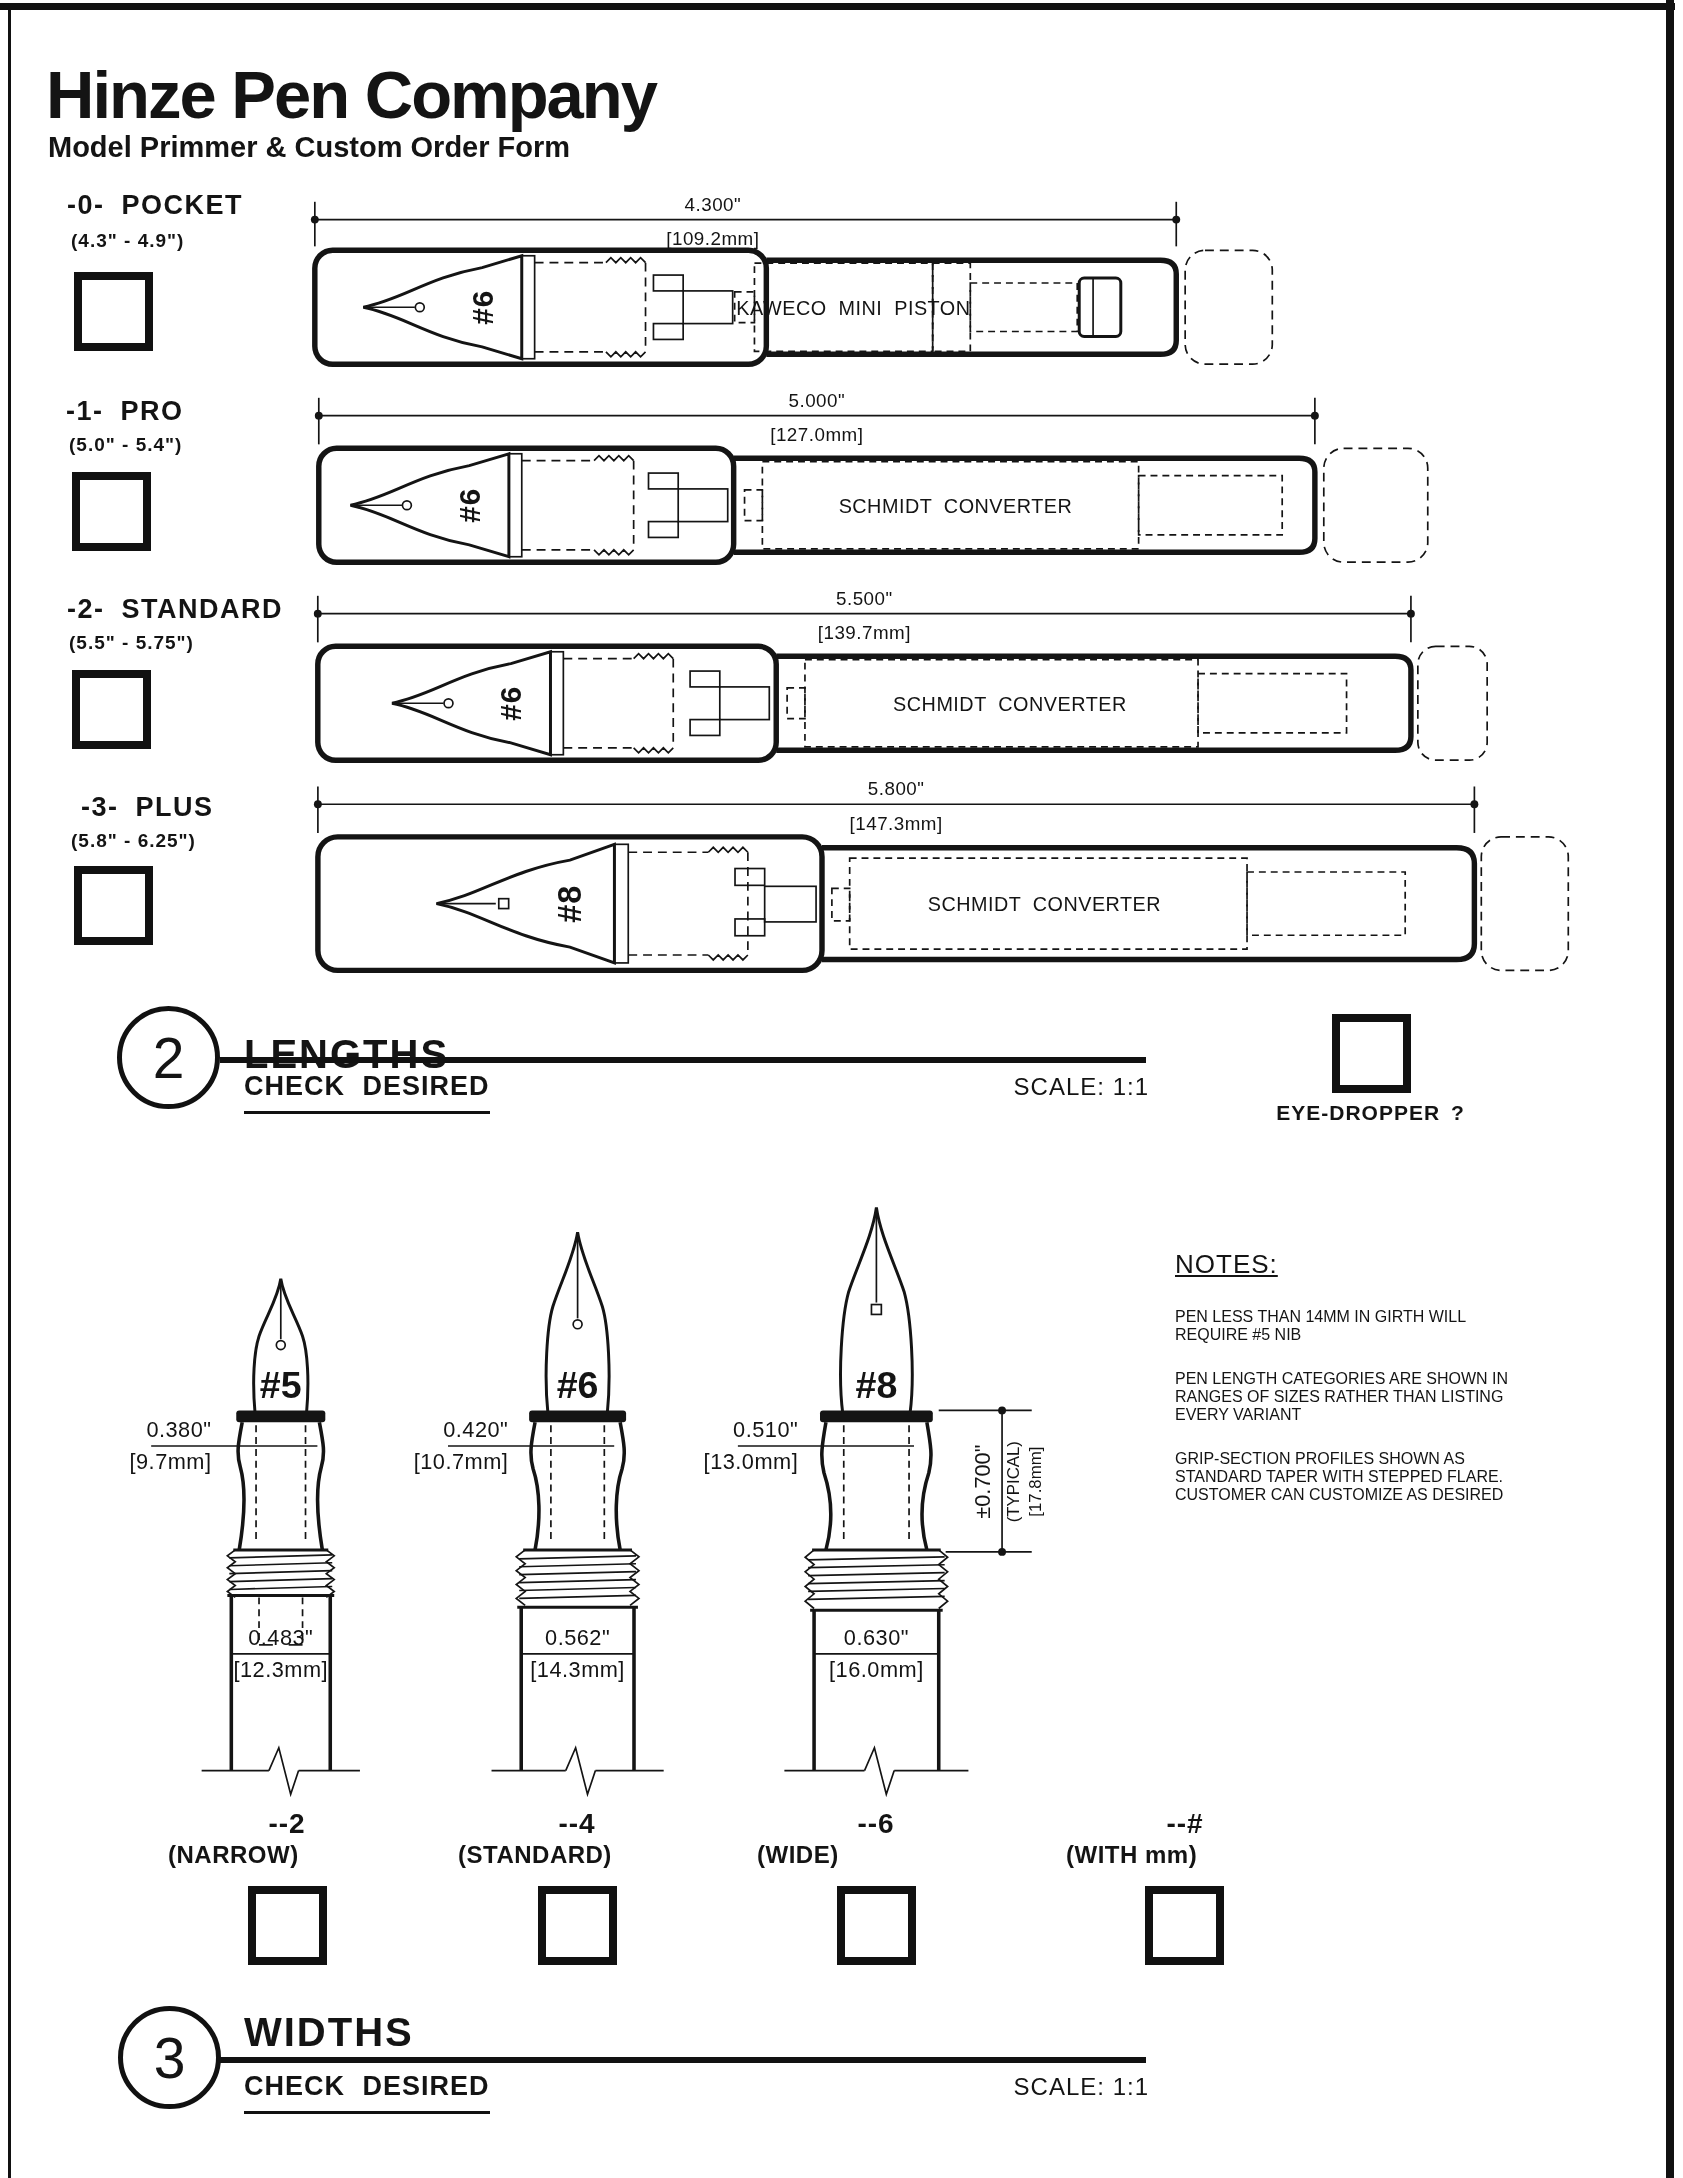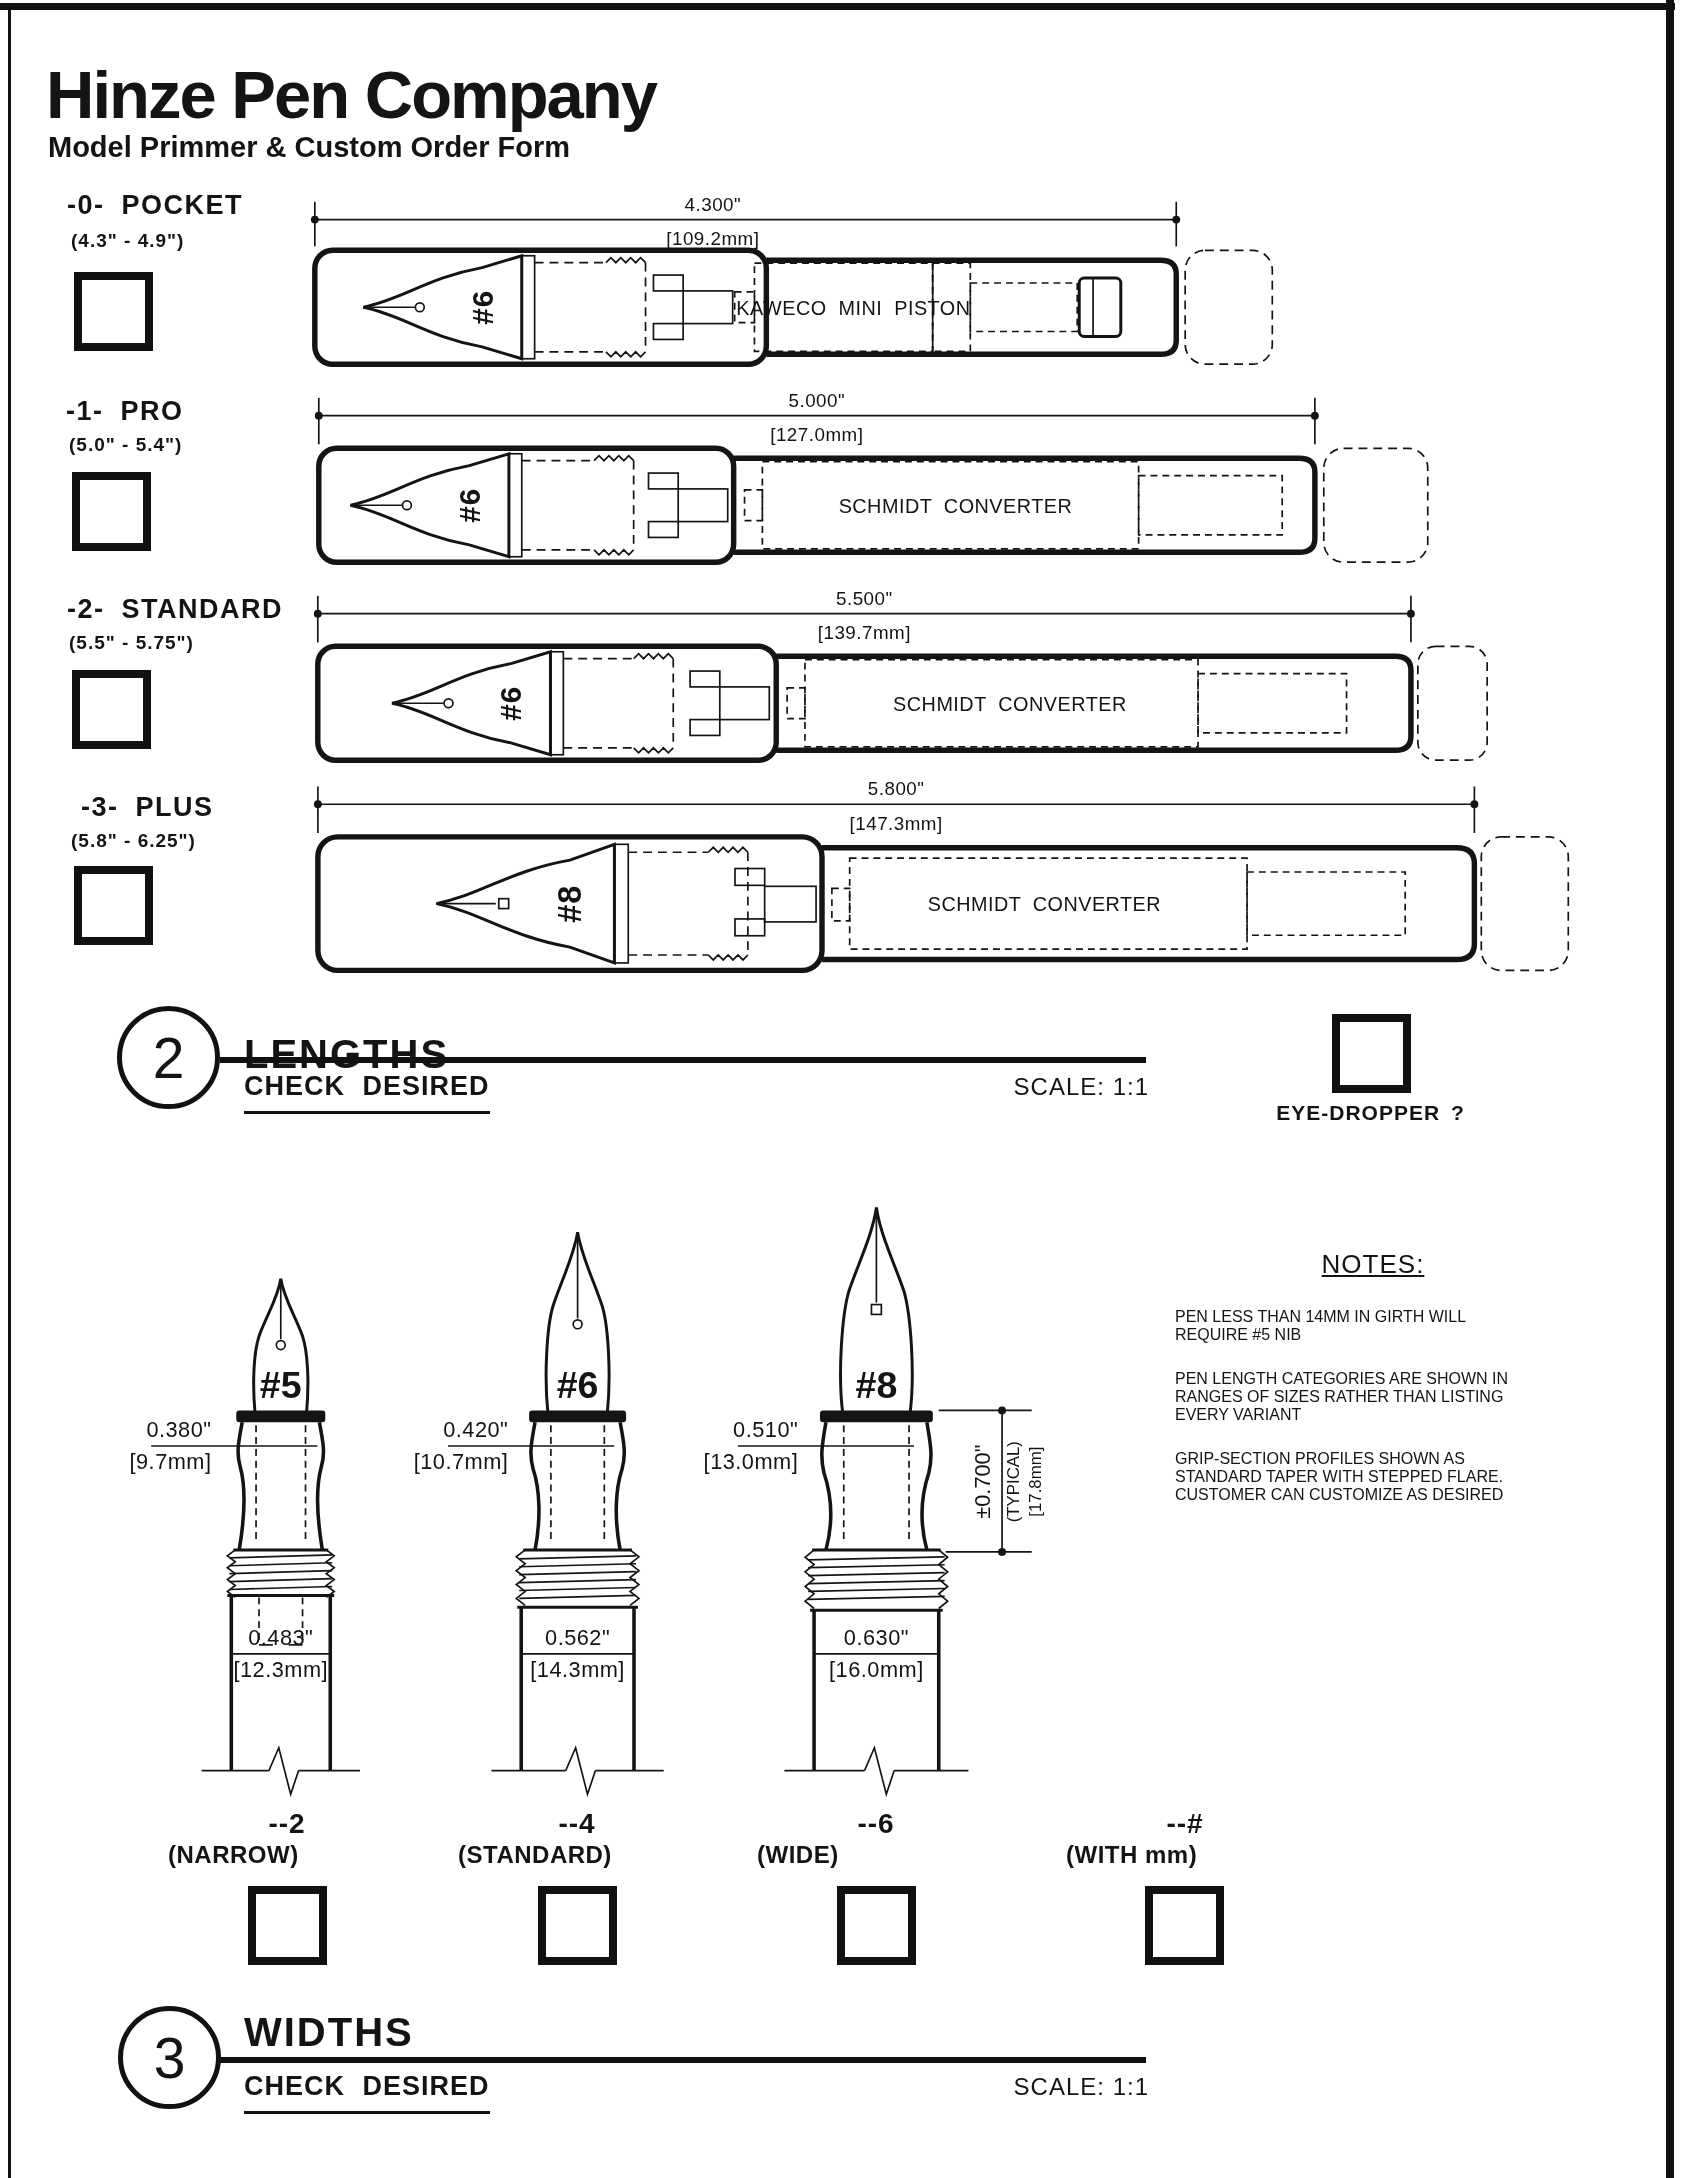--- a/index.html
+++ b/index.html
@@ -24,21 +24,21 @@
   .sec-rule{height:6px;background:#111;}
   .sec-check{font-size:27px;font-weight:bold;letter-spacing:1px;word-spacing:9px;
              border-bottom:3px solid #111;padding-bottom:9px;white-space:nowrap;}
   .sec-scale{font-size:24px;letter-spacing:1px;white-space:nowrap;}
   .eyedropper-label{font-size:21px;font-weight:bold;letter-spacing:1px;word-spacing:4px;white-space:nowrap;}
   
   .opt-code{font-size:28px;font-weight:bold;letter-spacing:1px;text-align:center;width:158px;}
   .opt-label{font-size:24px;font-weight:bold;letter-spacing:0.5px;width:238px;}
   
   .notes{left:1175px;top:1249px;width:396px;}
-  .notes-heading{font-size:26px;letter-spacing:1px;text-decoration:underline;margin-bottom:28px;text-align:center;}
+  .notes-heading{font-size:26px;letter-spacing:1px;text-decoration:underline;margin-bottom:28px;}
   .notes p{margin:0 0 26px 0;font-size:22px;line-height:30px;letter-spacing:0.3px;word-spacing:7px;}
   
   svg{position:absolute;overflow:visible;}
   .thin{fill:none;stroke:#141414;stroke-width:1.7;}
   .med{fill:none;stroke:#141414;stroke-width:3;}
   .med2{fill:none;stroke:#141414;stroke-width:3.6;}
   .thick{fill:none;stroke:#141414;stroke-width:5.5;}
   .dsh{stroke-dasharray:9 6;}
   .dshf{stroke-dasharray:7 5;}
   .dot{fill:#141414;stroke:none;}

